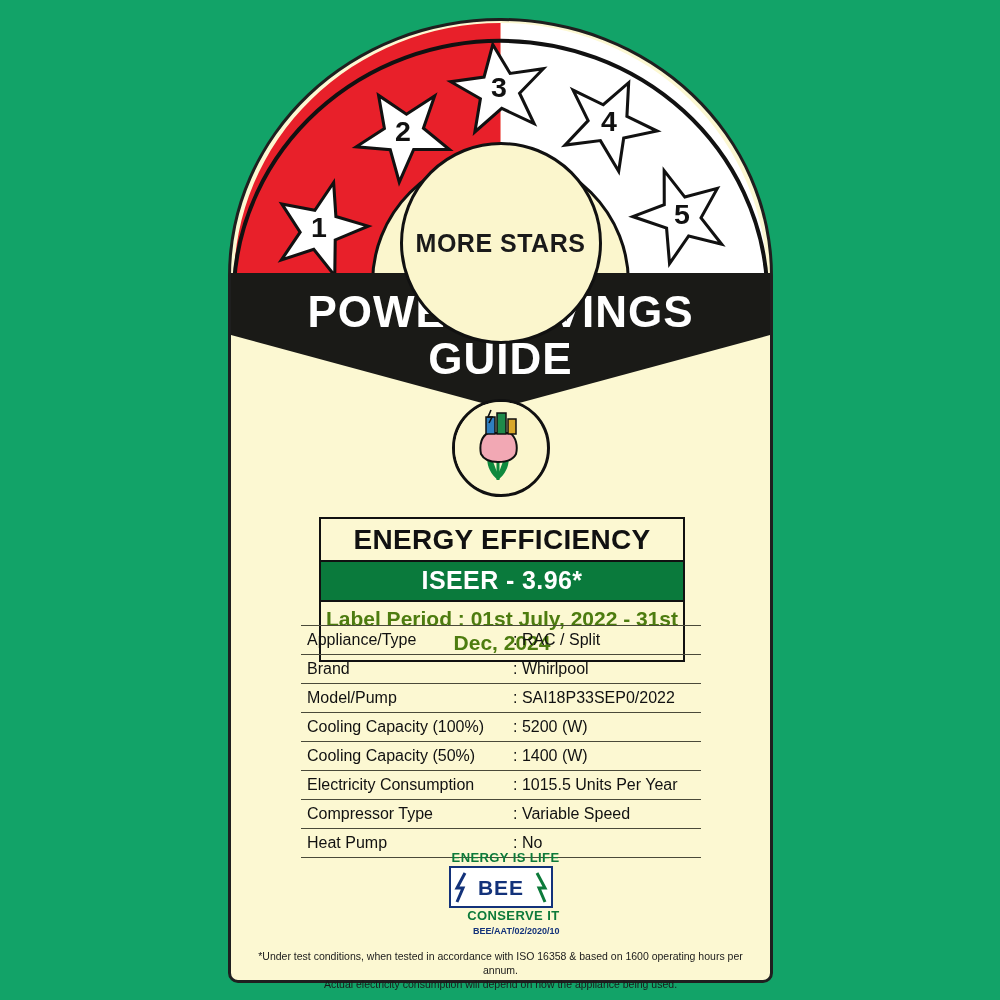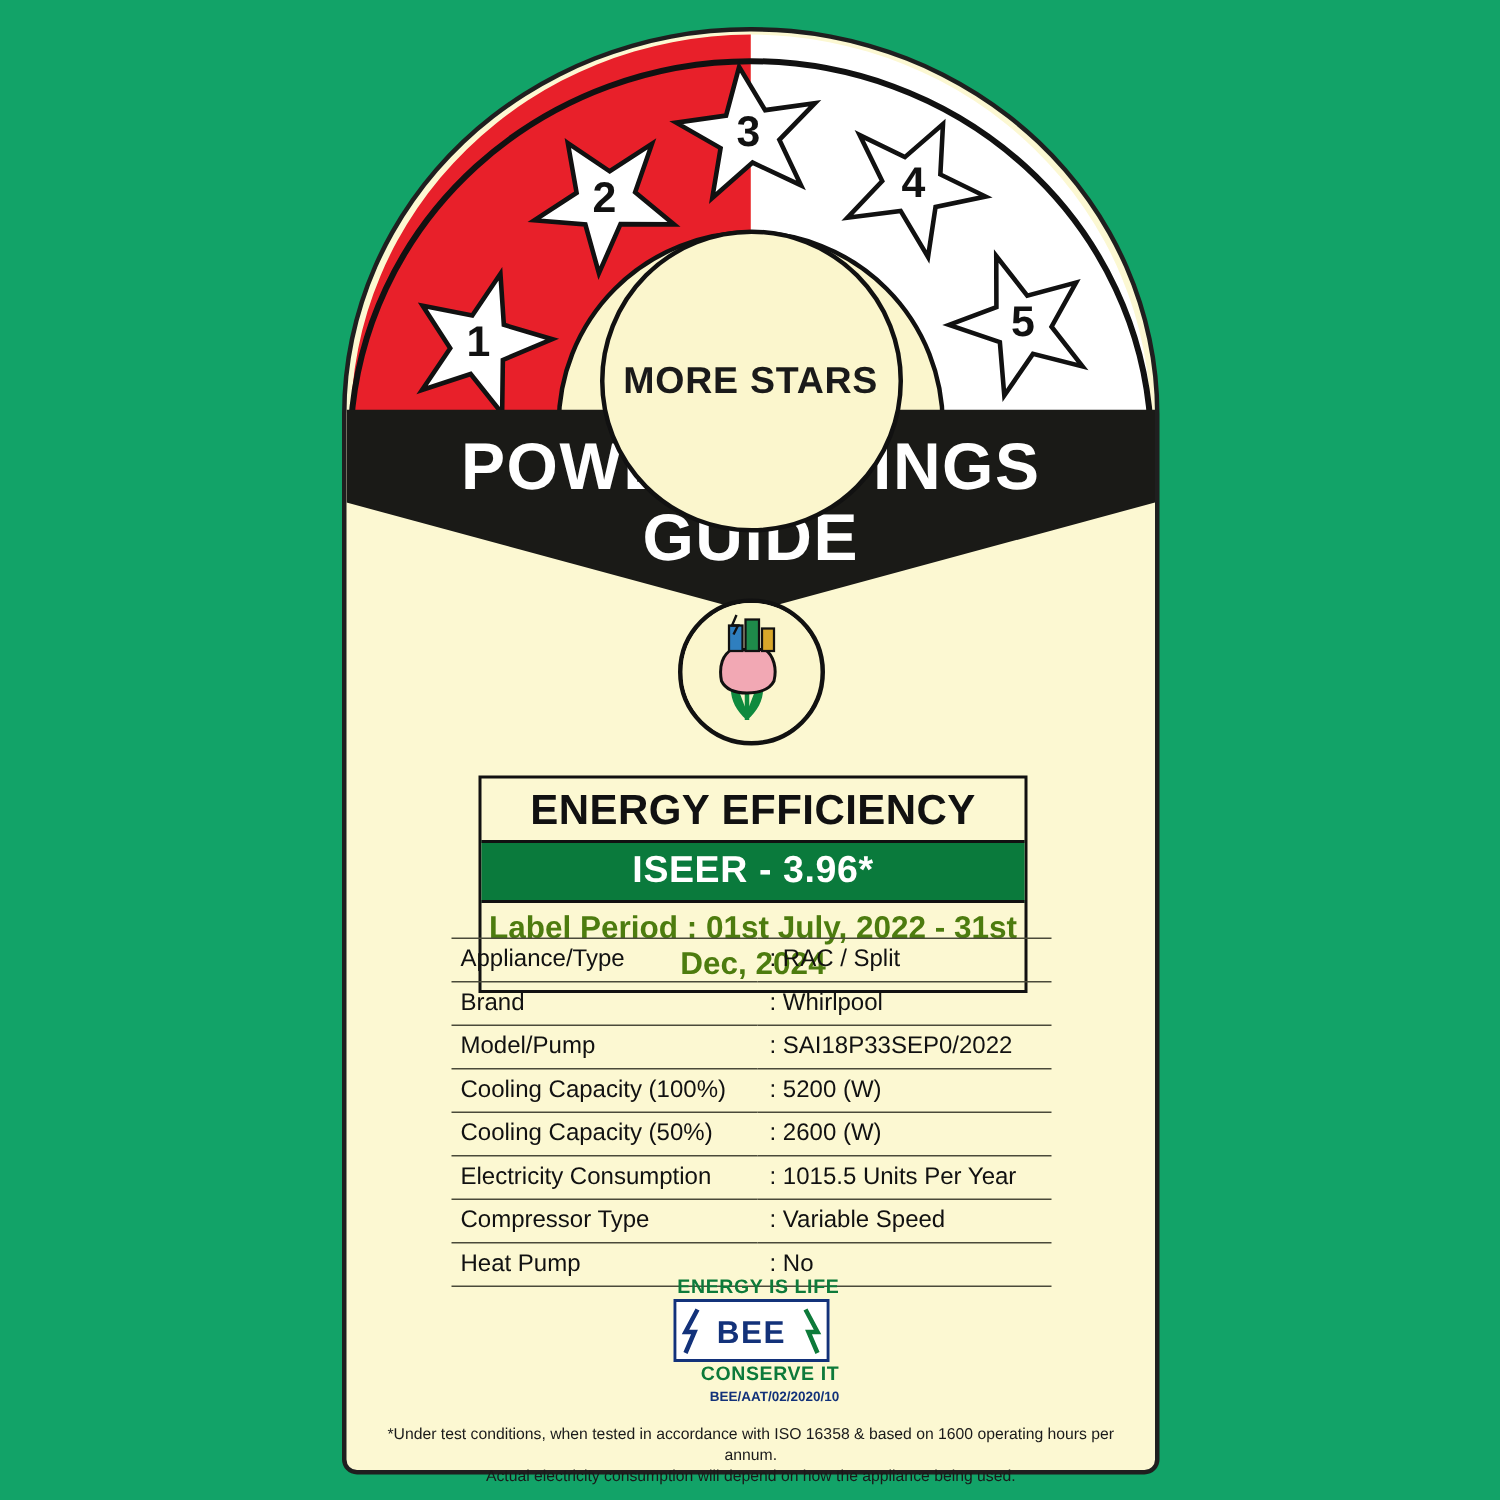--- a/index.html
+++ b/index.html
@@ -38,21 +38,21 @@
     width: 539px;
     height: 300px;
     overflow: hidden;
   }
   .arc-svg { position: absolute; left: 0; top: 0; }
 
   
   .center-circle {
     position: absolute;
     left: 50%;
-    top: 132px;
+    top: 121px;
     transform: translateX(-50%);
     width: 196px;
     height: 196px;
     border-radius: 50%;
     background: #fbf6cd;
     border: 3px solid #111;
     z-index: 6;
     display: flex;
     flex-direction: column;
     align-items: center;
@@ -321,21 +321,21 @@
         <tr>
           <td class="k">Model/Pump</td>
           <td class="v">: SAI18P33SEP0/2022</td>
         </tr>
         <tr>
           <td class="k">Cooling Capacity (100%)</td>
           <td class="v">: 5200 (W)</td>
         </tr>
         <tr>
           <td class="k">Cooling Capacity (50%)</td>
-          <td class="v">: 2600 (W)</td>
+          <td class="v">: 1400 (W)</td>
         </tr>
         <tr>
           <td class="k">Electricity Consumption</td>
           <td class="v">: 1015.5 Units Per Year</td>
         </tr>
         <tr>
           <td class="k">Compressor Type</td>
           <td class="v">: Variable Speed</td>
         </tr>
         <tr>

